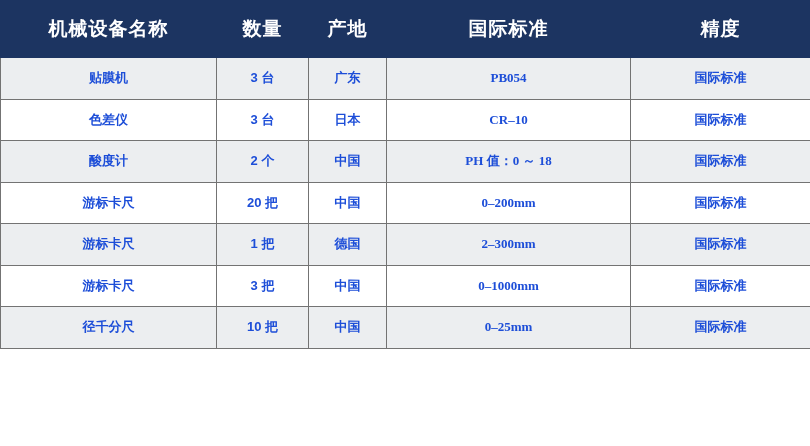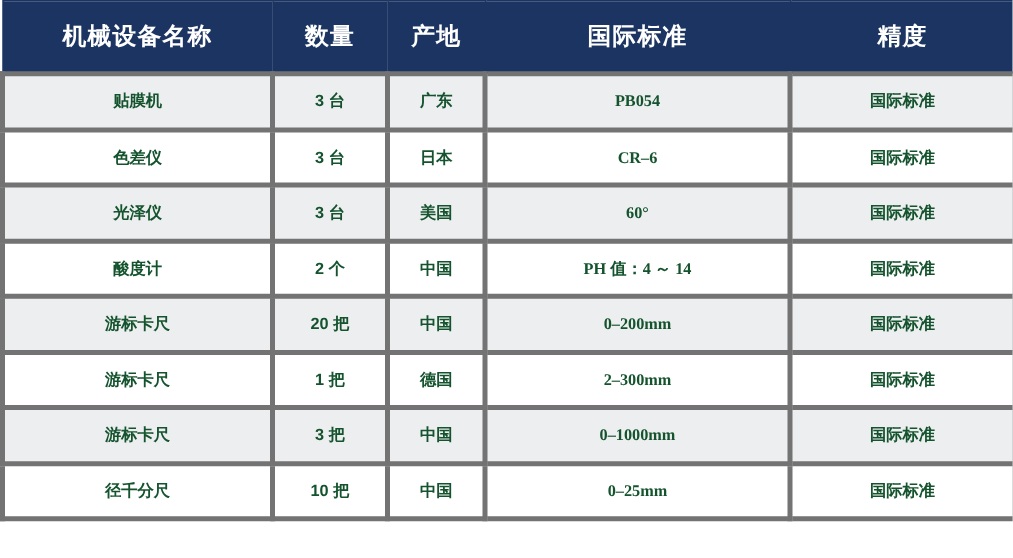--- a/index.html
+++ b/index.html
@@ -13,24 +13,24 @@
     font-family: "Liberation Sans", sans-serif;
     overflow: hidden;
   }
   .equipment-table {
     width: 810px;
     border-collapse: collapse;
     table-layout: fixed;
   }
   .equipment-table th,
   .equipment-table td {
-    border: 4px solid #737373;
+    border: 1px solid #737373;
     text-align: center;
     vertical-align: middle;
-    color: #14532d;
+    color: #1d4ed8;
   }
   .equipment-table thead th {
     background: #1c3461;
     color: #ffffff;
     font-size: 19px;
     font-weight: bold;
     height: 54px;
     border: 1px solid #1c3461;
     letter-spacing: 1px;
     text-align: center;
@@ -85,35 +85,28 @@
       <td class="cell-name">贴膜机</td>
       <td class="cell-qty">3 台</td>
       <td class="cell-origin">广东</td>
       <td class="cell-model">PB054</td>
       <td class="cell-prec">国际标准</td>
     </tr>
     <tr>
       <td class="cell-name">色差仪</td>
       <td class="cell-qty">3 台</td>
       <td class="cell-origin">日本</td>
-      <td class="cell-model">CR–6</td>
-      <td class="cell-prec">国际标准</td>
-    </tr>
-    <tr>
-      <td class="cell-name">光泽仪</td>
-      <td class="cell-qty">3 台</td>
-      <td class="cell-origin">美国</td>
-      <td class="cell-model">60°</td>
+      <td class="cell-model">CR–10</td>
       <td class="cell-prec">国际标准</td>
     </tr>
     <tr>
       <td class="cell-name">酸度计</td>
       <td class="cell-qty">2 个</td>
       <td class="cell-origin">中国</td>
-      <td class="cell-model">PH 值：4 ～ 14</td>
+      <td class="cell-model">PH 值：0 ～ 18</td>
       <td class="cell-prec">国际标准</td>
     </tr>
     <tr>
       <td class="cell-name">游标卡尺</td>
       <td class="cell-qty">20 把</td>
       <td class="cell-origin">中国</td>
       <td class="cell-model">0–200mm</td>
       <td class="cell-prec">国际标准</td>
     </tr>
     <tr>

